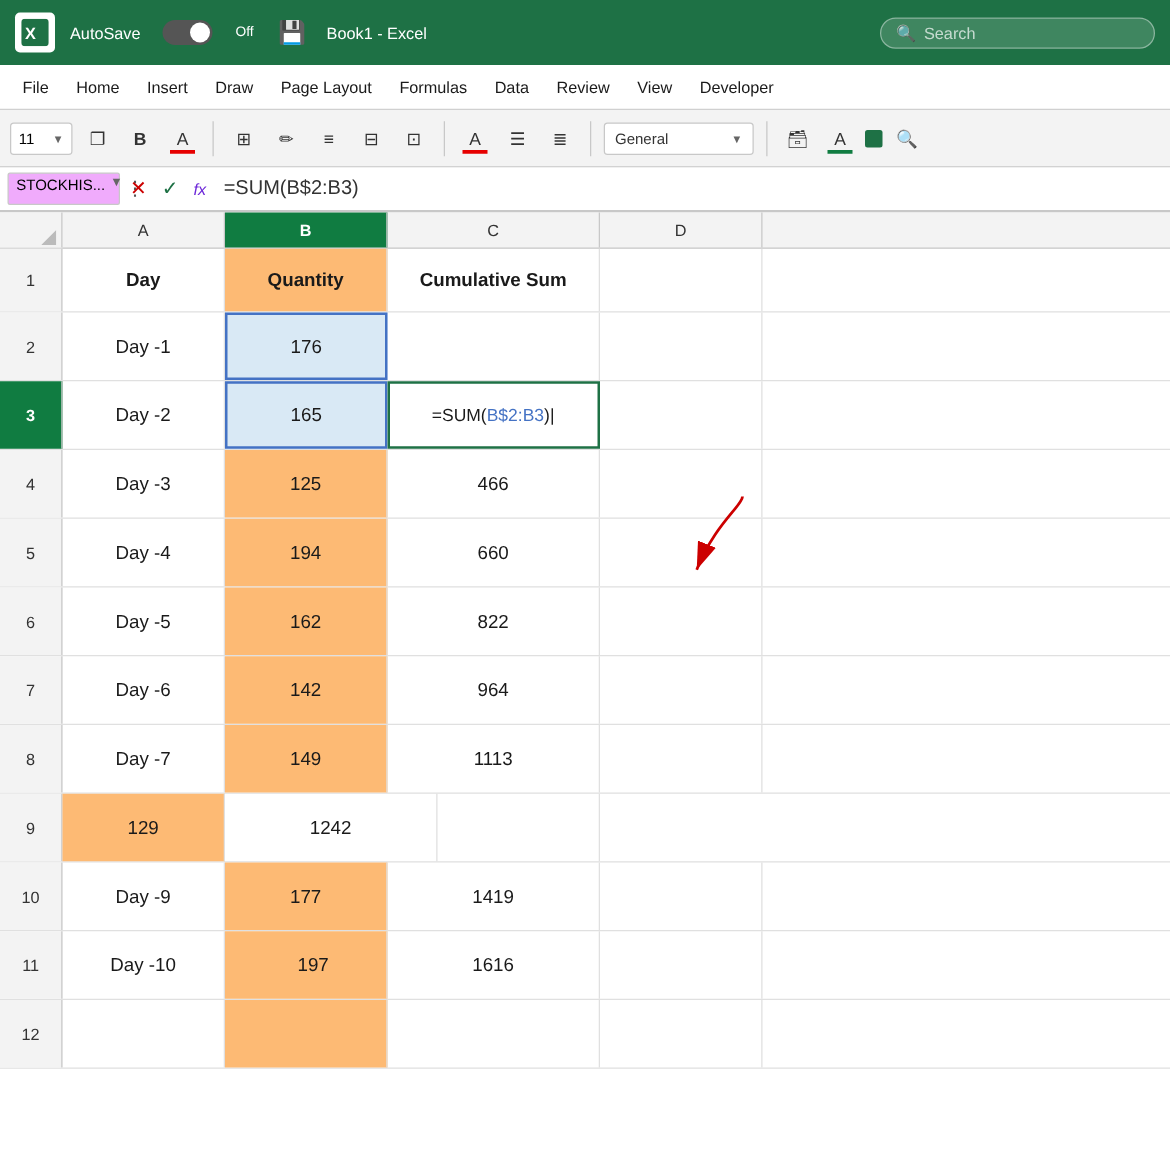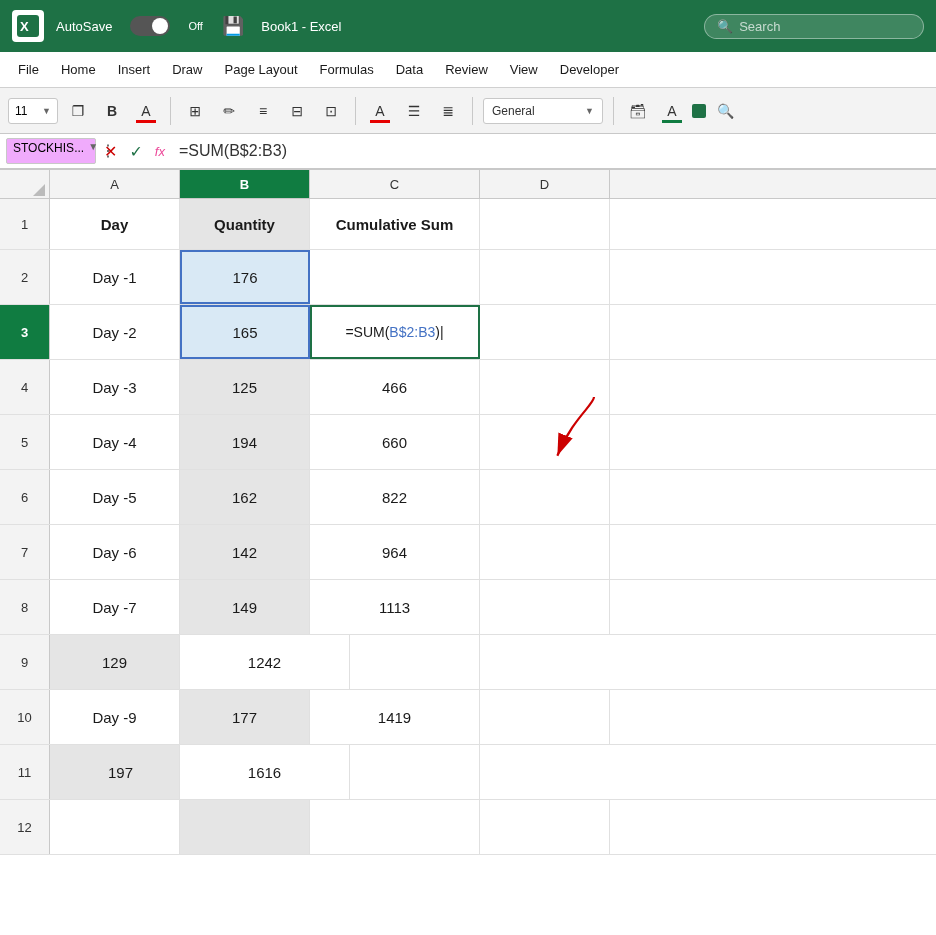--- a/index.html
+++ b/index.html
@@ -117,21 +117,21 @@
       padding: 2px 6px;
       width: 90px; height: 26px;
       font-size: 12px;
       background: #f0abfc;
     }
     #name-box-chevron { color: #666; font-size: 10px; margin-left: 4px; }
     #name-box-dots { color: #666; margin-left: 2px; }
     .formula-btn { cursor: pointer; font-size: 16px; color: #333; padding: 2px 4px; }
     .formula-btn.cancel { color: #cc0000; }
     .formula-btn.confirm { color: #1e7145; }
-    #fx-label { color: #ec4899; font-style: italic; font-size: 13px; margin: 0 4px; }
+    #fx-label { color: #6d28d9; font-style: italic; font-size: 13px; margin: 0 4px; }
     #formula-input {
       flex: 1; border: none; outline: none;
       font-size: 16px; color: #333;
       background: white; padding: 2px 6px;
     }
 
     
     #spreadsheet {
       display: flex; flex-direction: column;
       flex: 1;
@@ -199,21 +199,21 @@
       border-right: 1px solid #e0e0e0;
       height: 76px;
       cursor: cell;
     }
     .cell.col-a { width: 130px; min-width: 130px; }
     .cell.col-b { width: 130px; min-width: 130px; }
     .cell.col-c { width: 170px; min-width: 170px; }
     .cell.col-d { width: 130px; min-width: 130px; }
 
     .cell.selected-col {
-      background: #e5e5e5;
+      background: #fdba74;
     }
     .cell.header-row {
       font-weight: 700;
       font-size: 15px;
       height: 76px;
     }
     .cell.b-selected {
       background: #d9e9f5;
       border: 2px solid #4472c4;
     }
@@ -417,20 +417,21 @@
     <div class="spreadsheet-row" style="min-height:54px;">
       <div class="row-num" style="height:54px;">10</div>
       <div class="cell col-a" style="height:54px;">Day -9</div>
       <div class="cell col-b selected-col" style="height:54px;">177</div>
       <div class="cell col-c" style="height:54px;">1419</div>
       <div class="cell col-d" style="height:54px;"></div>
     </div>
 
     <div class="spreadsheet-row" style="min-height:54px;">
       <div class="row-num" style="height:54px;">11</div>
+      <div class="cell col-a" style="height:54px;">Day -10</div>
       <div class="cell col-b selected-col" style="height:54px;padding-left:20px;">197</div>
       <div class="cell col-c" style="height:54px;">1616</div>
       <div class="cell col-d" style="height:54px;"></div>
     </div>
 
     <div class="spreadsheet-row" style="min-height:54px;">
       <div class="row-num" style="height:54px;">12</div>
       <div class="cell col-a" style="height:54px;"></div>
       <div class="cell col-b selected-col" style="height:54px;"></div>
       <div class="cell col-c" style="height:54px;"></div>

